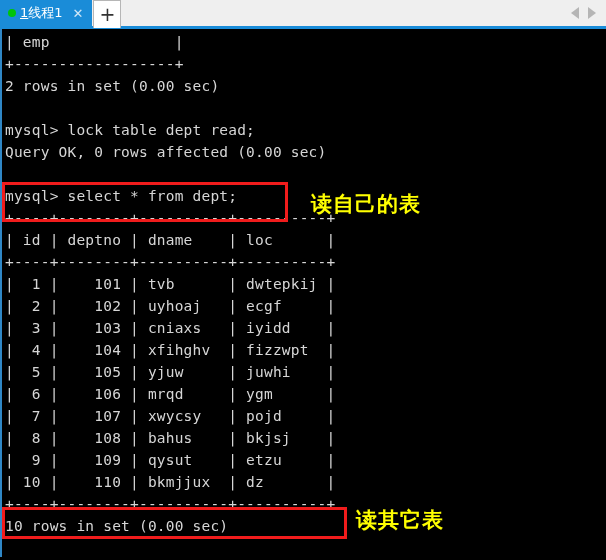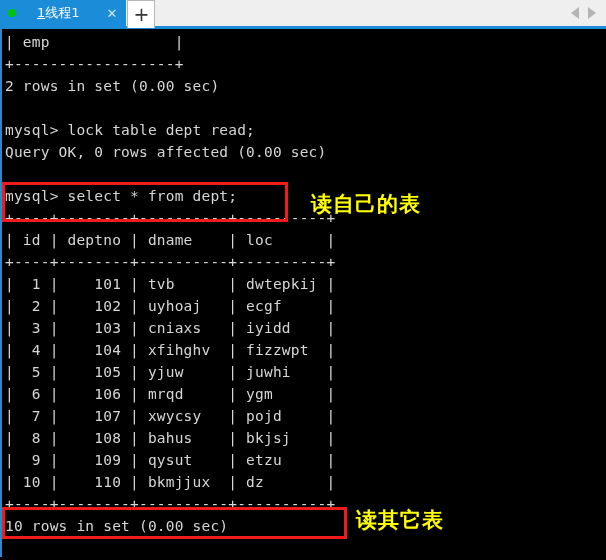--- a/index.html
+++ b/index.html
@@ -22,21 +22,21 @@
     border-bottom: 3px solid #1a8cd8;
     box-sizing: border-box;
     display: flex;
     align-items: stretch;
   }
   #tab-active {
     background: #1a8cd8;
     display: flex;
     align-items: center;
     padding: 0 7px 0 8px;
-    gap: 21px;
+    gap: 4px;
     height: 26px;
     box-sizing: border-box;
     cursor: default;
   }
   #tab-active .dot {
     width: 8px; height: 8px;
     border-radius: 50%;
     background: #00c40a;
     flex: 0 0 auto;
   }

